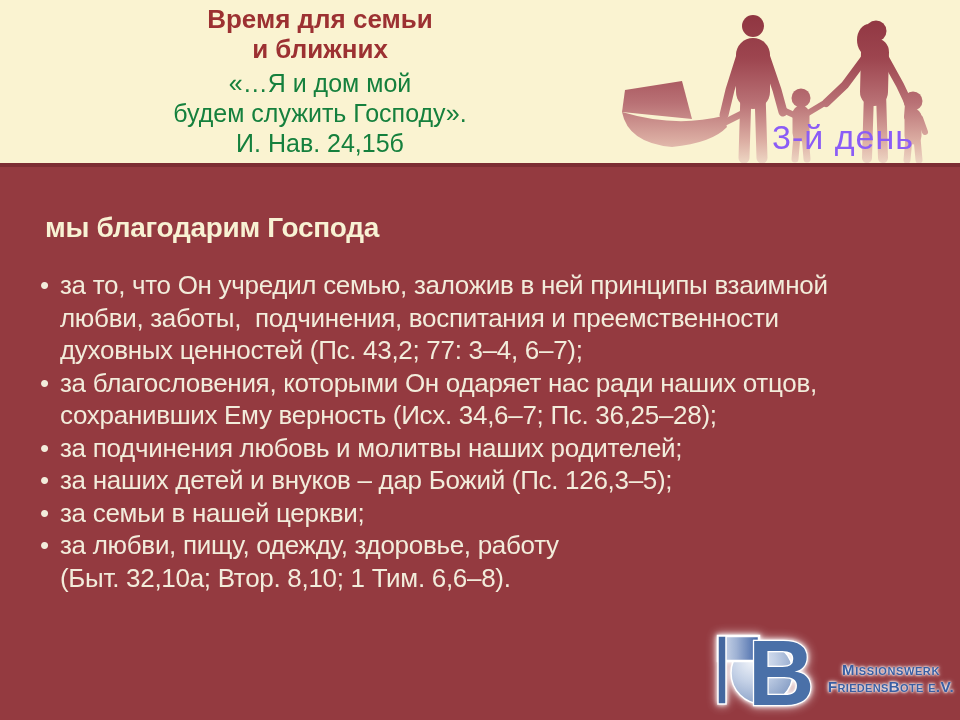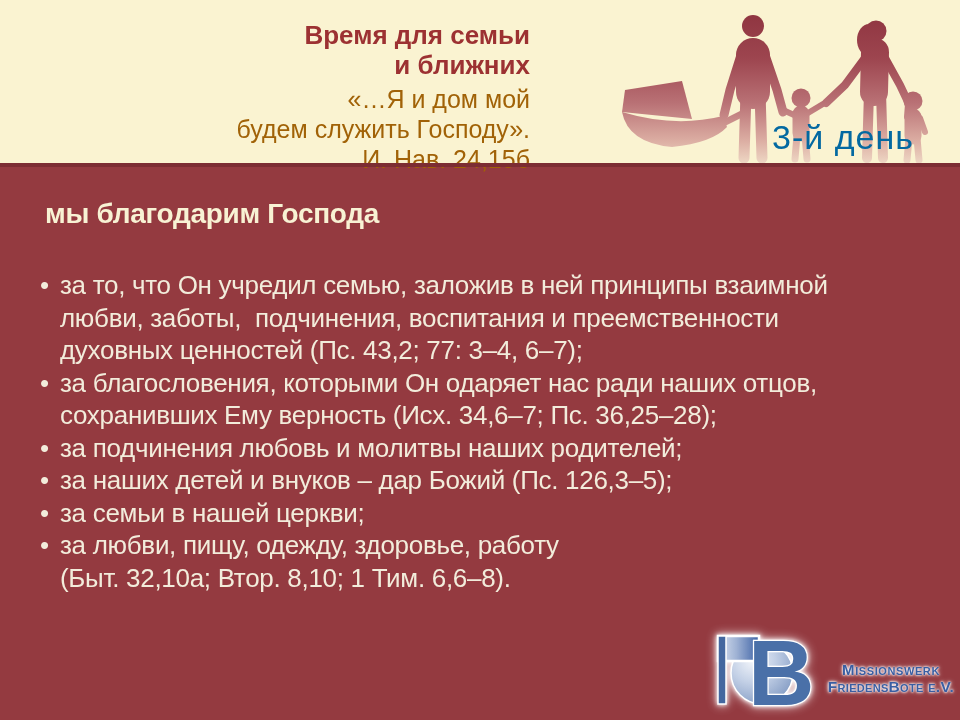--- a/index.html
+++ b/index.html
@@ -6,34 +6,34 @@
   .slide {
     position:relative; width:960px; height:720px; overflow:hidden;
     background:#943A40;
     font-family:"Liberation Sans","DejaVu Sans",sans-serif;
   }
 
   
   .header { position:absolute; top:0; left:0; width:960px; height:163px; background:#FAF3D1; }
   .separator { position:absolute; top:163px; left:0; width:960px; height:4px; background:#7C2D33; }
 
-  .header-textblock { position:absolute; top:20px; left:110px; width:420px; text-align:right; }
+  .header-textblock { position:absolute; top:4px; left:110px; width:420px; text-align:center; }
   .title-line { font-size:26px; font-weight:bold; color:#9C3132; line-height:30px; }
   .quote-block { margin-top:4px; }
-  .quote-line, .ref-line { font-size:25px; color:#a16207; line-height:30px; }
+  .quote-line, .ref-line { font-size:25px; color:#15803d; line-height:30px; }
 
   .sil-svg { position:absolute; top:0; right:0; width:340px; height:163px; }
   .day-label {
     position:absolute; top:117px; right:46px;
-    font-size:34px; line-height:40px; color:#0369a1; letter-spacing:1px; z-index:3;
+    font-size:34px; line-height:40px; color:#8b5cf6; letter-spacing:1px; z-index:3;
   }
 
   
   .heading {
-    position:absolute; top:198px; left:45px;
+    position:absolute; top:212px; left:45px;
     font-size:28px; font-weight:bold; color:#F8F2D4; letter-spacing:-0.3px;
   }
   .bullets {
     position:absolute; top:269px; left:40px; width:900px;
     color:#F2ECDB; font-size:26px; line-height:32.5px; letter-spacing:-0.3px;
   }
   .bullet { display:flex; align-items:flex-start; }
   .marker { flex:0 0 20px; width:20px; }
   .line { white-space:pre; }
 

